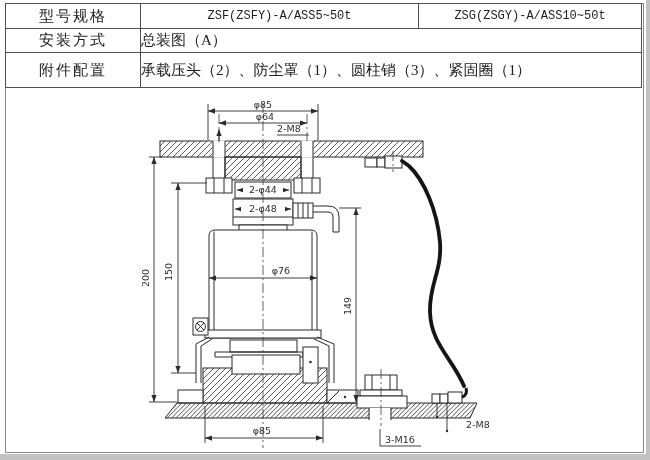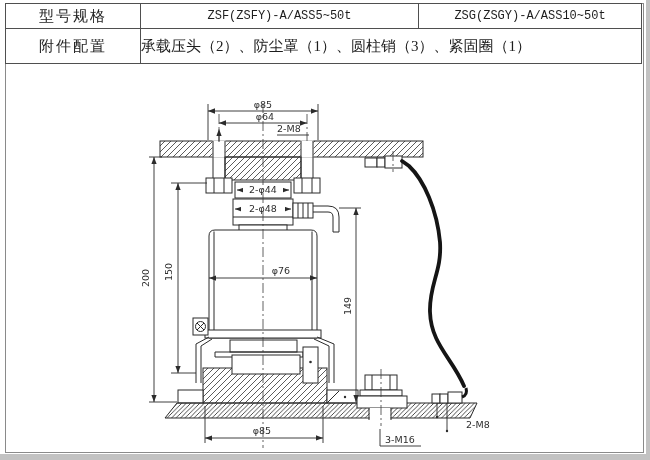--- a/index.html
+++ b/index.html
@@ -42,20 +42,24 @@
         <col style="width:135px">
         <col style="width:278px">
         <col style="width:223px">
       </colgroup>
     <tbody>
         <tr style="height:25px">
       <td class="cn-label">型号规格</td>
       <td class="spec-val">ZSF(ZSFY)-A/ASS5~50t</td>
       <td class="spec-val">ZSG(ZSGY)-A/ASS10~50t</td>
     </tr>
+    <tr style="height:24px">
+      <td class="cn-label">安装方式</td>
+      <td class="cn-content" colspan="2">总装图（A）</td>
+    </tr>
     <tr style="height:35px">
       <td class="cn-label">附件配置</td>
       <td class="cn-content" colspan="2">承载压头（2）、防尘罩（1）、圆柱销（3）、紧固圈（1）</td>
     </tr>
   </tbody>
     </table>
 
   <svg class="draw" width="650" height="460" viewBox="0 0 650 460">
     <defs>
       <marker id="ar" markerWidth="9" markerHeight="7" refX="8" refY="3" orient="auto-start-reverse">

